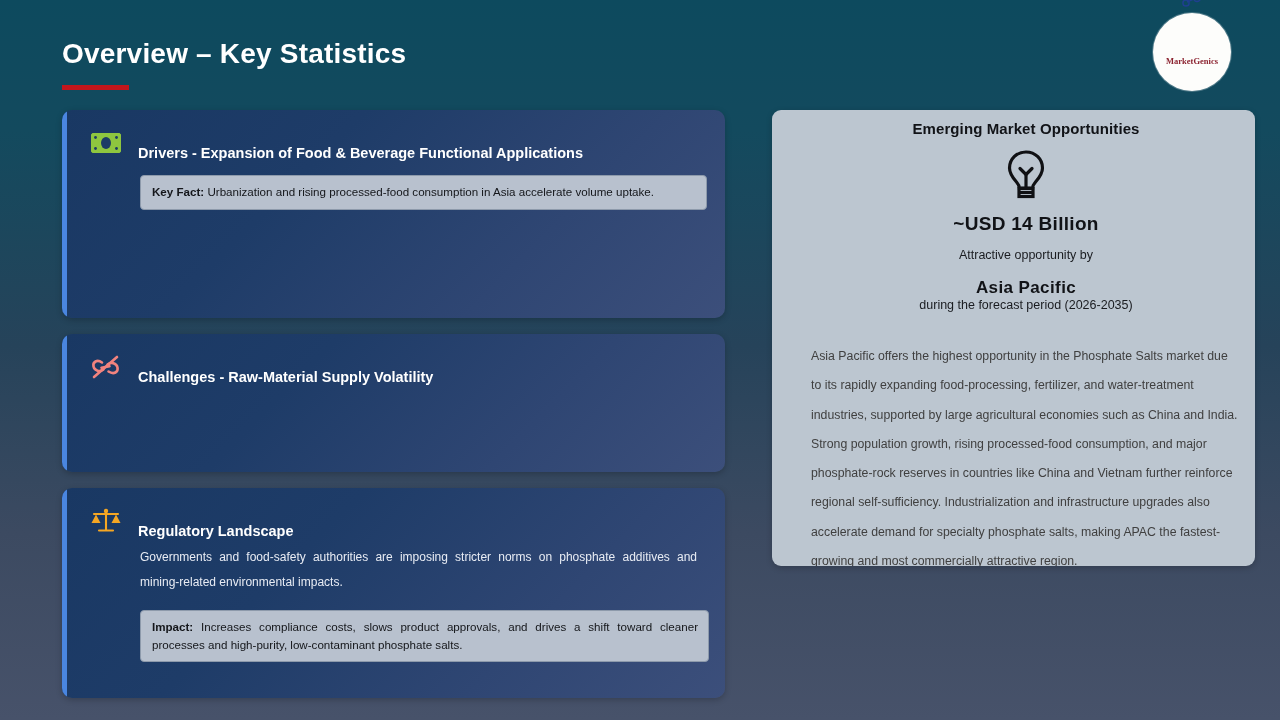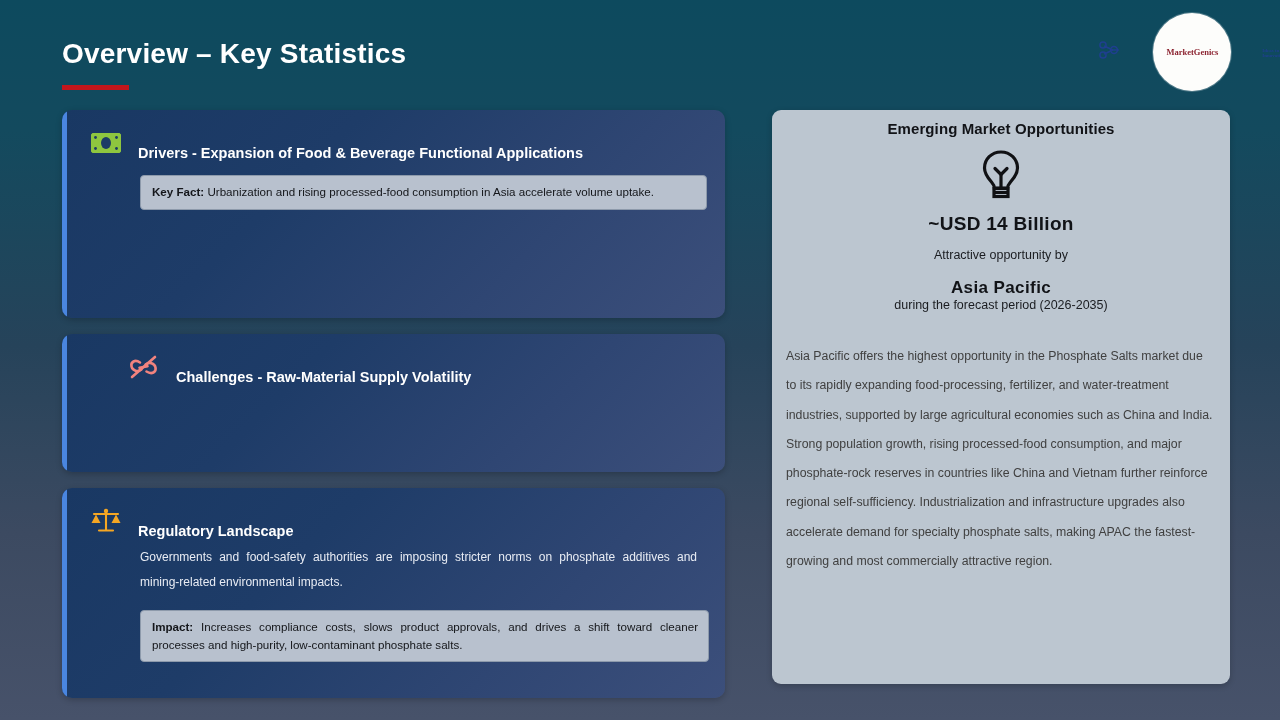--- a/index.html
+++ b/index.html
@@ -38,20 +38,21 @@
   
   .logo-badge {
     position: absolute;
     left: 1153px;
     top: 13px;
     width: 78px;
     height: 78px;
     border-radius: 50%;
     background: #fdfdfb;
     display: flex;
+    flex-direction: column;
     align-items: center;
     justify-content: center;
     box-shadow: 0 0 0 1px rgba(255,255,255,0.25);
     gap: 44px;
   }
   .logo-mark { margin-bottom: 1px; }
   .logo-name {
     font-size: 8.5px;
     font-weight: bold;
     color: #8c2330;
@@ -84,21 +85,21 @@
   }
   .card::before {
     content: "";
     position: absolute;
     left: 0; top: 0; bottom: 0;
     width: 5px;
     background: #4a86e0;
     border-radius: 10px 0 0 10px;
   }
   .card-1 { height: 208px; }
-  .card-2 { height: 138px; padding-left: 38px; }
+  .card-2 { height: 138px; }
   .card-3 { height: 210px; margin-bottom: 8px; }
 
   .card-head {
     display: flex;
     align-items: flex-end;
     padding: 14px 20px 0 24px;
   }
   .card-icon {
     width: 40px;
     min-width: 40px;
@@ -138,27 +139,28 @@
   }
   .fact-box b { font-weight: bold; }
   .card-3 .fact-box { margin-top: 16px; margin-right: 16px; }
 
   
   .side-panel {
     position: absolute;
     left: 772px;
     top: 110px;
     width: 458px;
-    height: 574px;
+    height: 456px;
     background: #bcc6d0;
     border-radius: 9px;
     box-shadow: 0 2px 6px rgba(0,0,0,0.2);
     color: #111317;
     text-align: center;
     overflow: hidden;
+    padding-left: 25px;
   }
   .panel-title {
     font-size: 15px;
     font-weight: bold;
     margin-top: 10px;
     letter-spacing: 0.1px;
   }
   .bulb-wrap {
     margin-top: 12px;
     display: flex;

